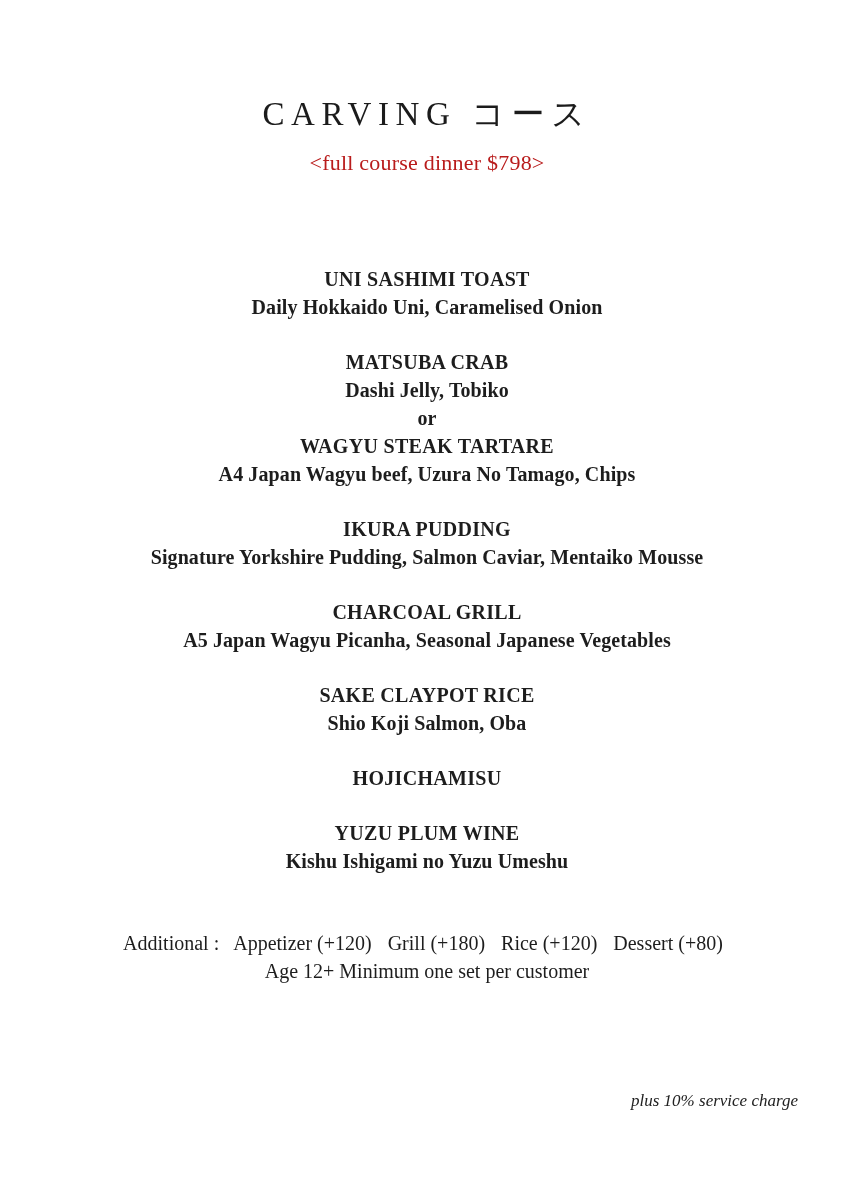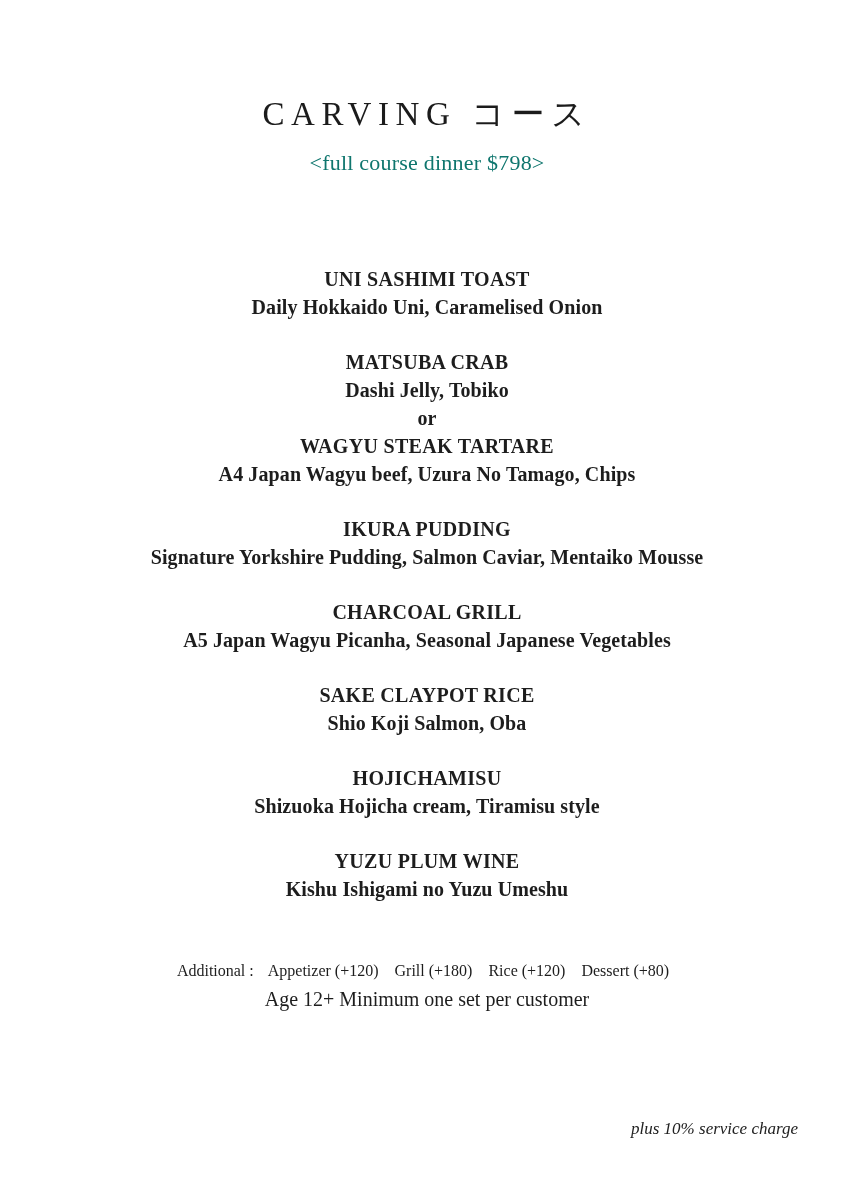--- a/index.html
+++ b/index.html
@@ -27,21 +27,21 @@
     letter-spacing: 0.2em;
     line-height: 44px;
     margin: 0;
     color: #1b1b1b;
   }
   .menu-subtitle {
     font-size: 22px;
     line-height: 28px;
     margin-top: 13px;
     letter-spacing: 0.01em;
-    color: #0f766e;
+    color: #b91c1c;
   }
   .course-list {
     margin-top: 88px;
   }
   .course {
     margin-bottom: 27px;
   }
   .course-line {
     font-size: 20px;
     line-height: 28px;
@@ -50,21 +50,21 @@
     font-weight: bold;
   }
   .course-name {
     
     letter-spacing: 0.015em;
   }
   .additional-block {
     margin-top: 54px;
   }
   .additional-line {
-    font-size: 16px;
+    font-size: 20px;
     line-height: 28px;
     display: flex;
     justify-content: center;
     align-items: flex-start;
   }
   .additional-label {
     margin-right: 14px;
   }
   .additional-option {
     margin-right: 16px;
@@ -119,21 +119,20 @@
       <div class="course-line course-desc">A5 Japan Wagyu Picanha, Seasonal Japanese Vegetables</div>
     </div>
 
     <div class="course">
       <div class="course-line course-name">SAKE CLAYPOT RICE</div>
       <div class="course-line course-desc">Shio Koji Salmon, Oba</div>
     </div>
 
     <div class="course">
       <div class="course-line course-name">HOJICHAMISU</div>
-      <div class="course-line course-desc">Shizuoka Hojicha cream, Tiramisu style</div>
     </div>
 
     <div class="course">
       <div class="course-line course-name">YUZU PLUM WINE</div>
       <div class="course-line course-desc">Kishu Ishigami no Yuzu Umeshu</div>
     </div>
 
   </div>
 
   <div class="additional-block">

